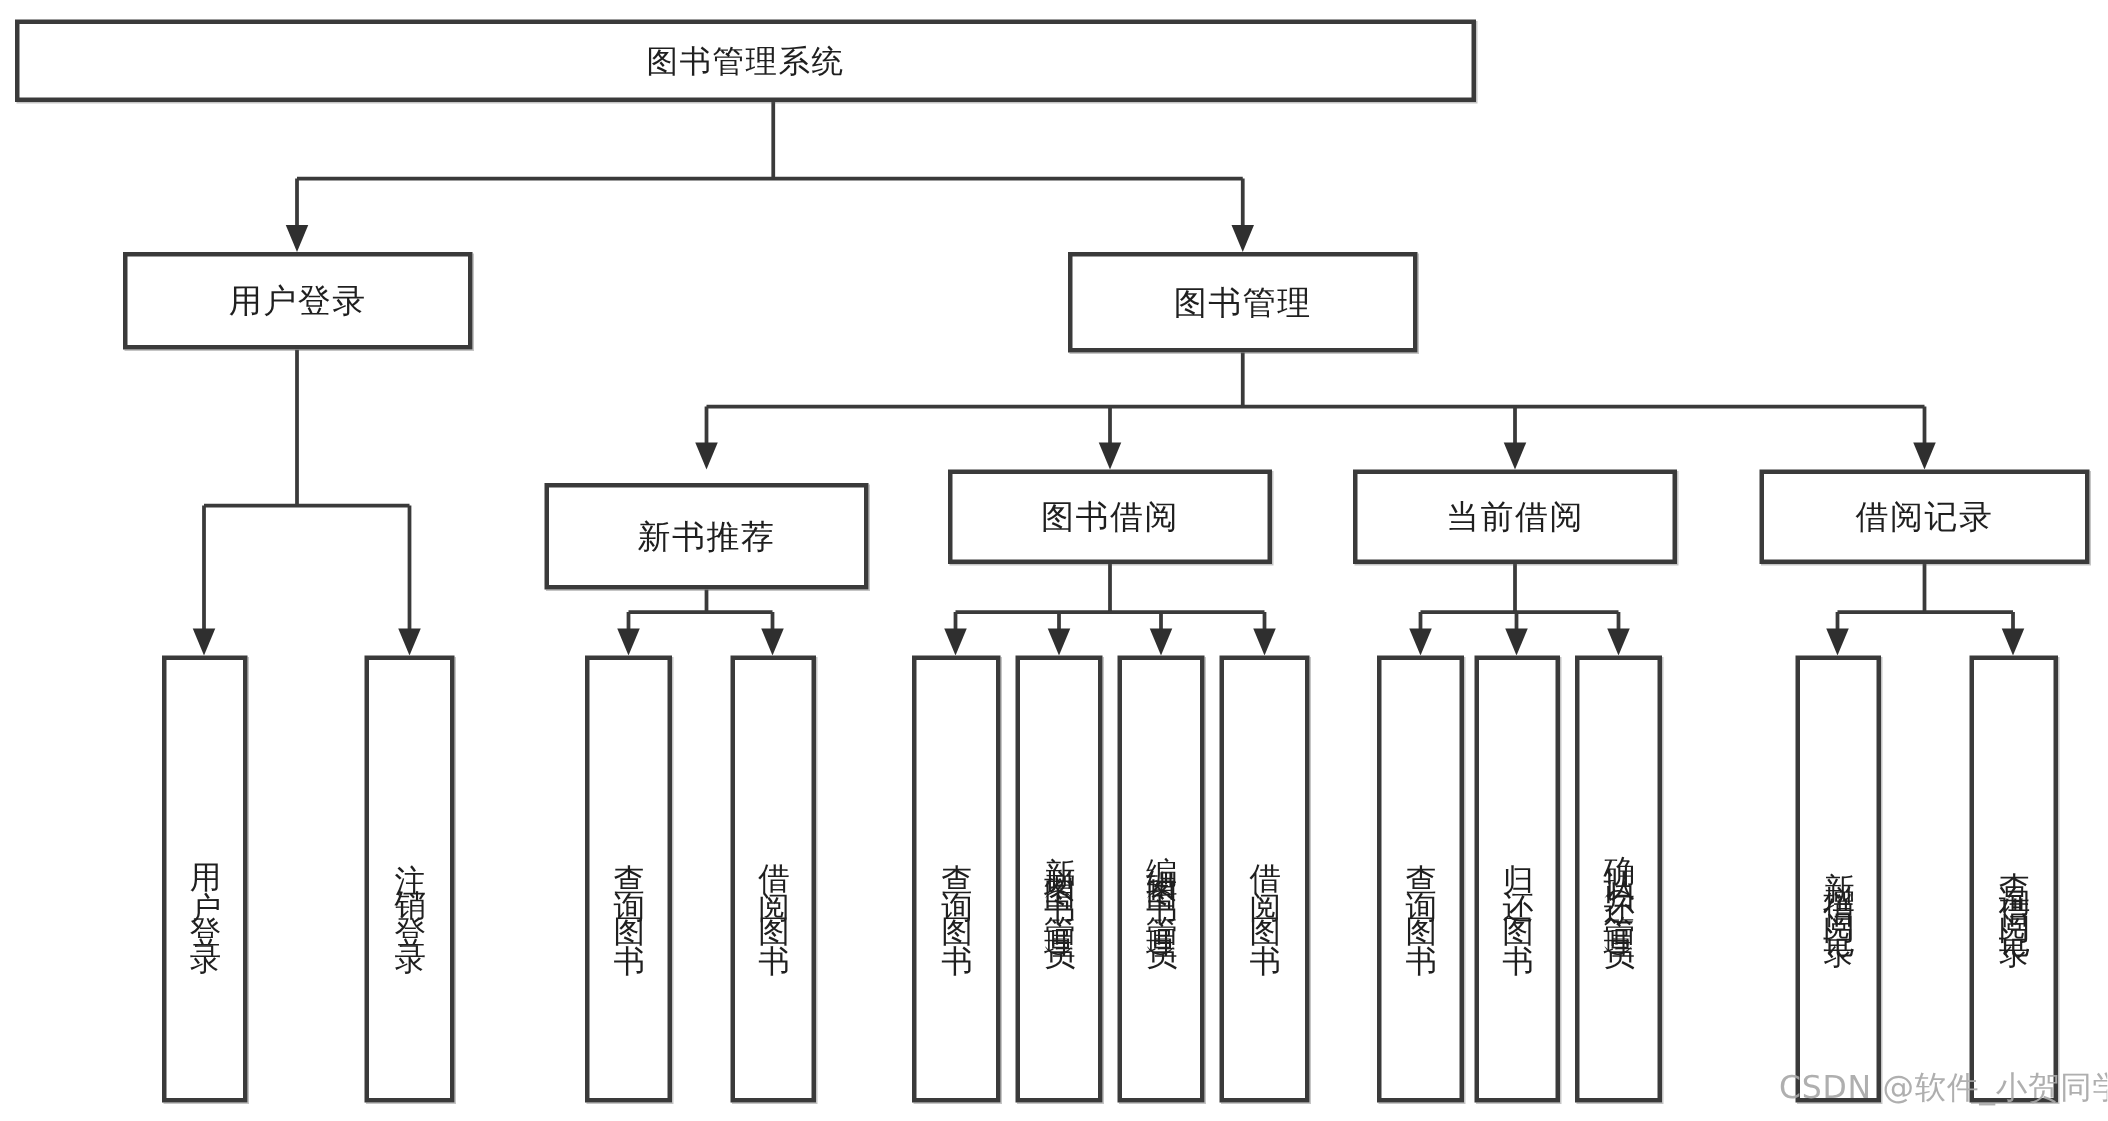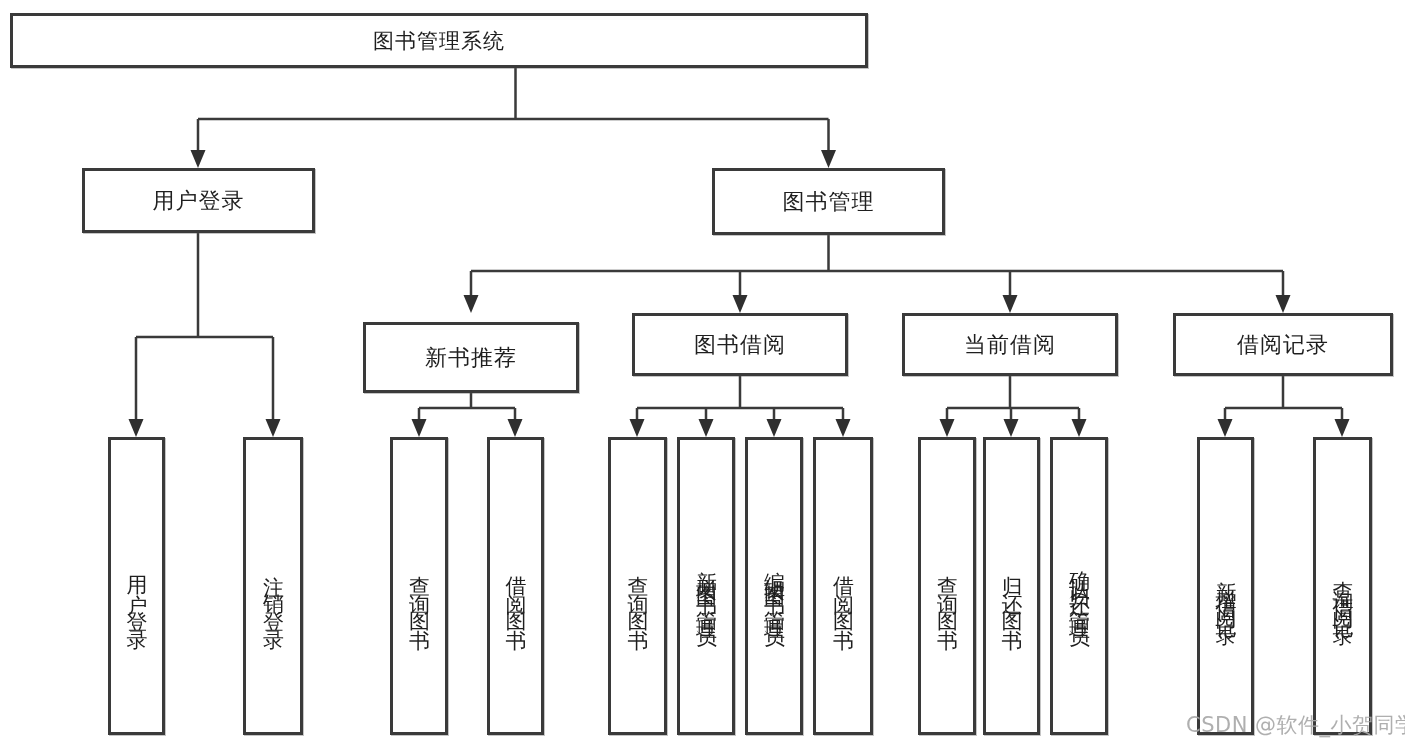--- a/index.html
+++ b/index.html
@@ -68,21 +68,21 @@
       <polygon fill="#2f2f2f" stroke="none" points="1003.5,419 1018.5,419 1011,437"></polygon>
       <polygon fill="#2f2f2f" stroke="none" points="1071.5,419 1086.5,419 1079,437"></polygon>
     </g>
     <g>
       <path d="M1283 376 V408 M1225 408 H1342 M1225 408 V420 M1342 408 V420"></path>
       <polygon fill="#2f2f2f" stroke="none" points="1217.5,419 1232.5,419 1225,437"></polygon>
       <polygon fill="#2f2f2f" stroke="none" points="1334.5,419 1349.5,419 1342,437"></polygon>
     </g>
   </svg>
 
-  <div class="node h root" style="left:10px;top:13px;width:858px;height:55px">
+  <div class="node h root" style="left:10px;top:13px;width:974px;height:55px">
     <span>图书管理系统</span>
   </div>
 
   <div class="node h" style="left:82px;top:168px;width:233px;height:65px">
     <span>用户登录</span>
   </div>
   <div class="node h" style="left:712px;top:168px;width:233px;height:67px">
     <span>图书管理</span>
   </div>
 

